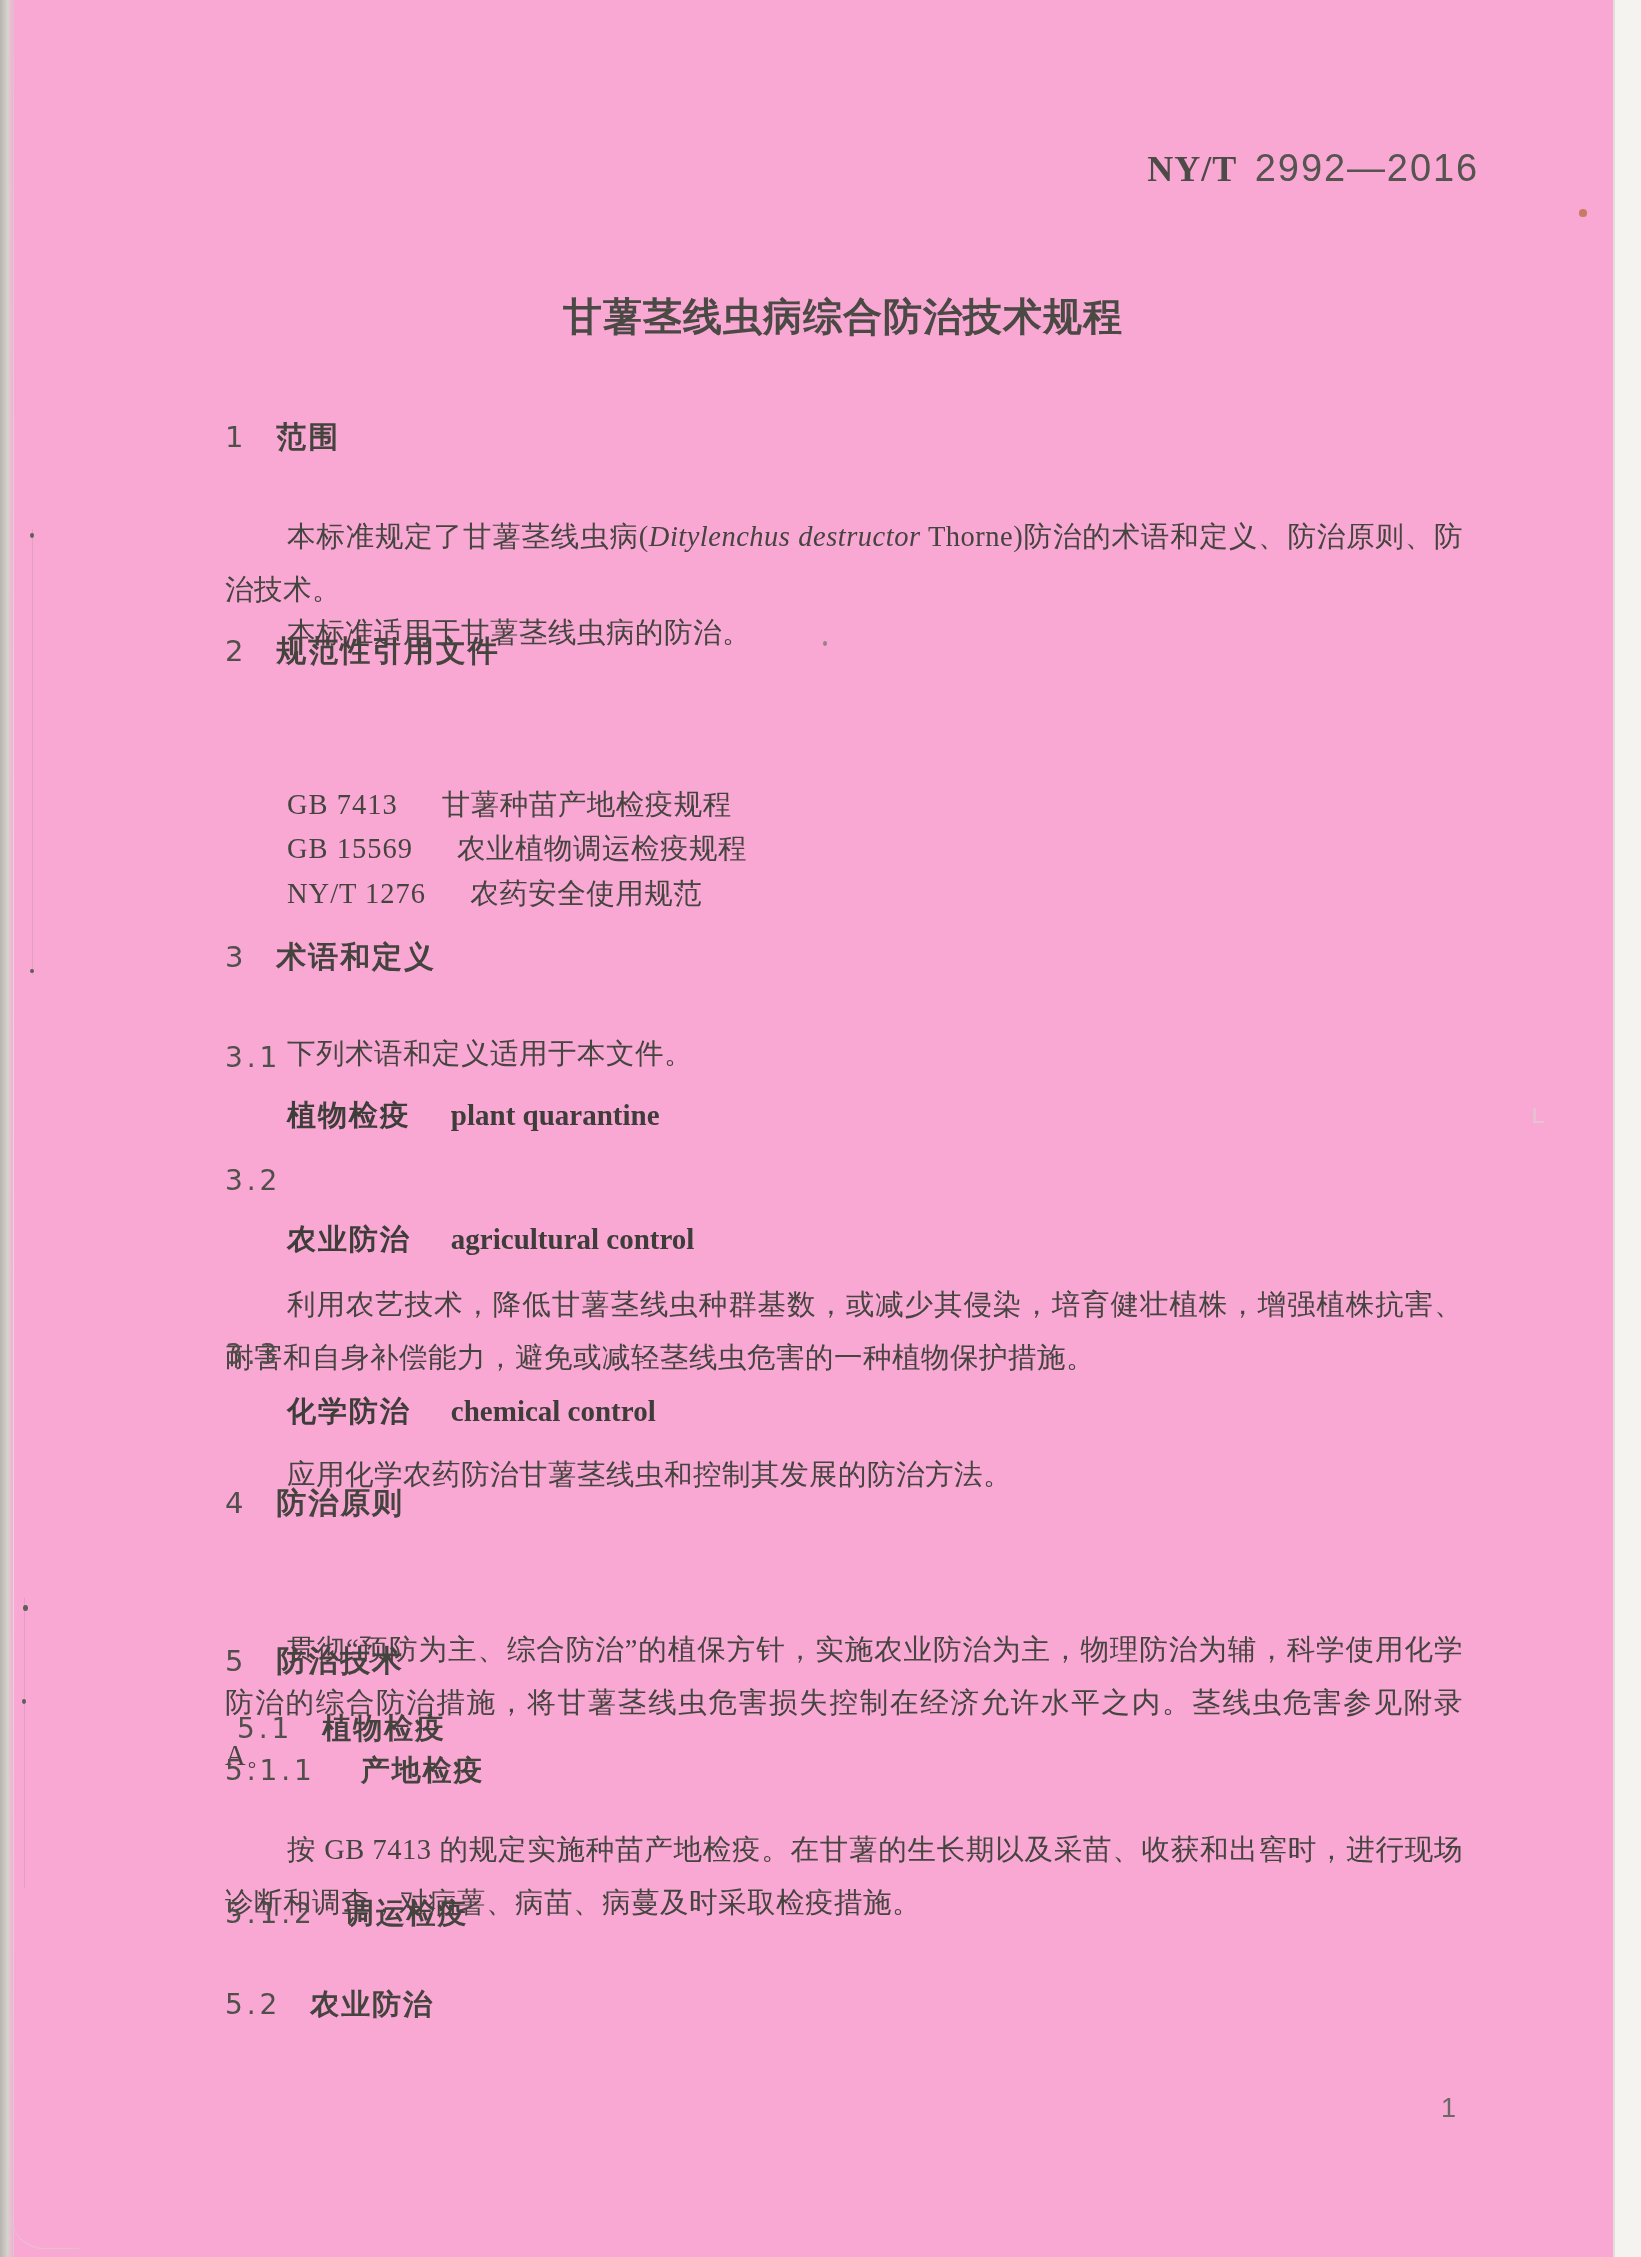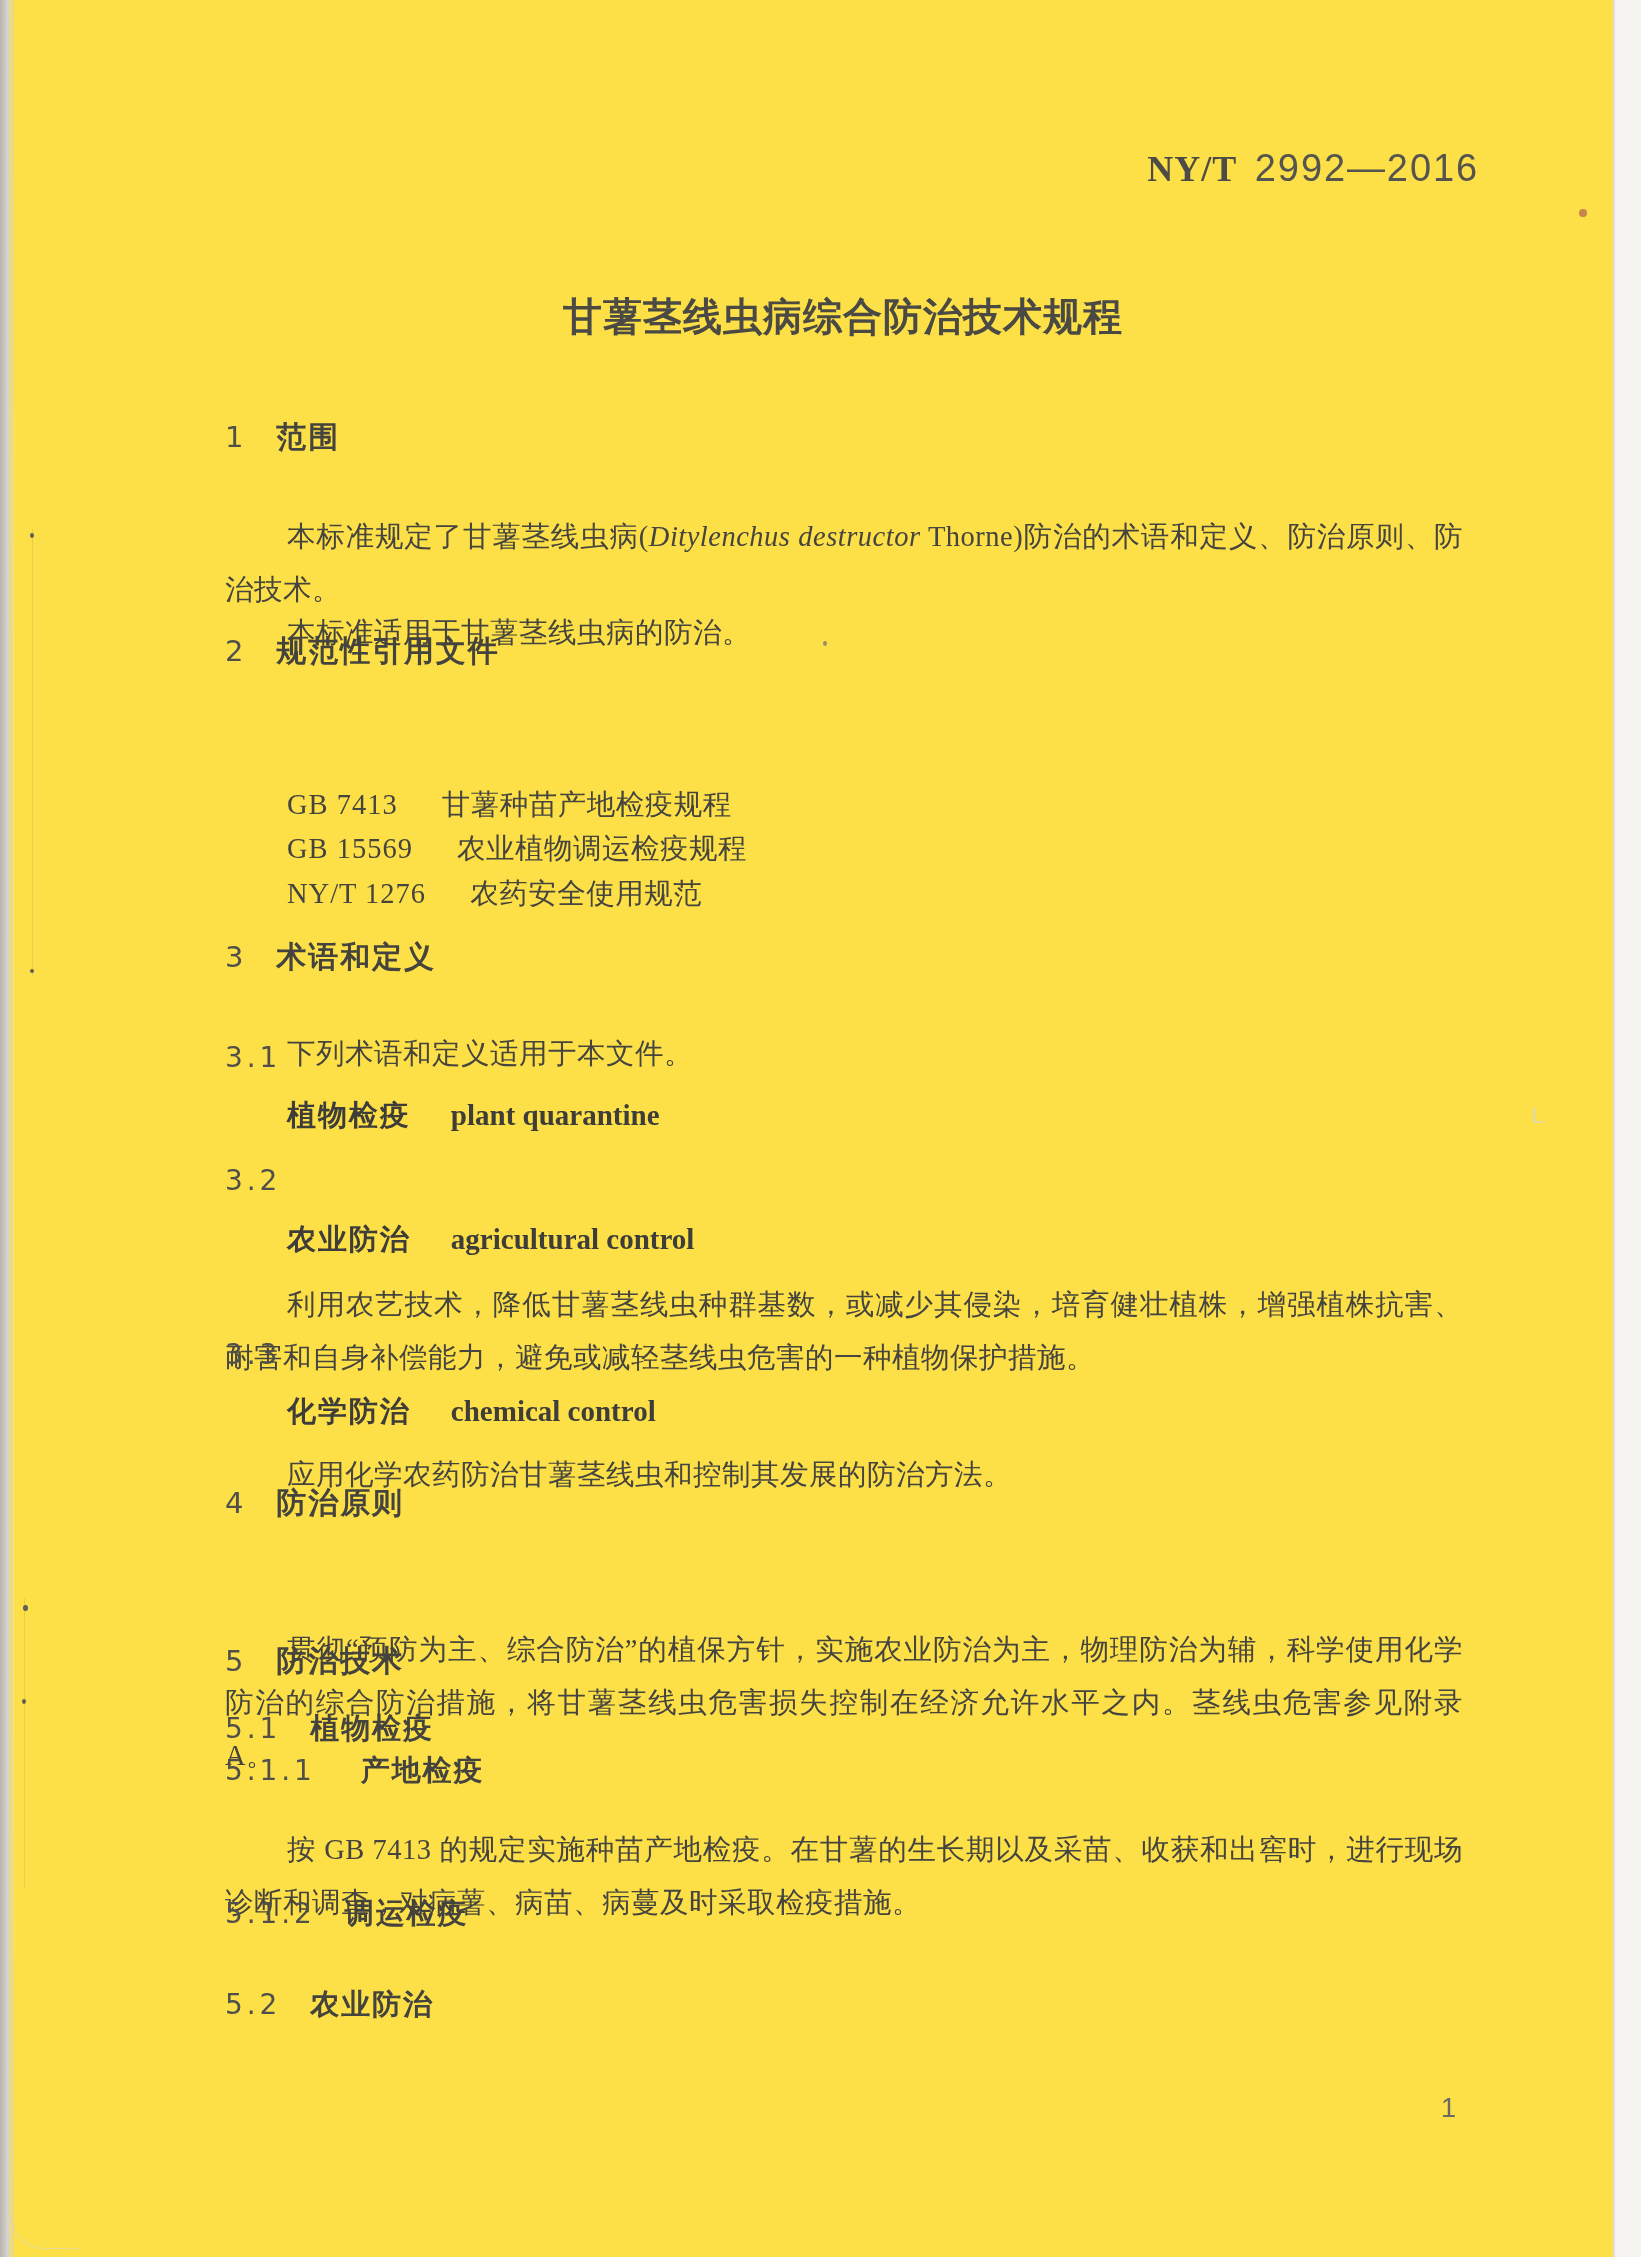--- a/index.html
+++ b/index.html
@@ -1,19 +1,19 @@
 <!DOCTYPE html>
 <html><head>
 <meta charset="utf-8">
 <style>
   html,body{margin:0;padding:0;background:#e9e7e2;}
   .page{
     position:relative;
     width:1641px;height:2257px;
-    background:#fde047;
+    background:#f9a8d4;
     overflow:hidden;
     font-family:"Liberation Serif","DejaVu Serif",serif;
     color:#45443f;
   }
   
   .edge-left{position:absolute;left:0;top:0;width:13.5px;height:100%;
     background:linear-gradient(to right,#b7b4af 0%,#d6d3ce 55%,rgba(252,251,249,0) 100%);}
   .edge-left-line{position:absolute;left:12.6px;top:0;width:1.9px;height:100%;
     background:linear-gradient(to bottom,#cfccc7,#e4e1dc 30%,#e8e5e0 70%,#d2cfca);opacity:.7;}
   .edge-right{position:absolute;right:0;top:0;width:27px;height:100%;background:#f5f3ef;}
@@ -141,21 +141,21 @@
   <div class="abs h" style="top:1483px;">
     <span class="num">4</span>
     <span class="txt">防治原则</span>
   </div>
   <p class="abs para" style="top:1594px;font-family:Liberation Serif, serif;">贯彻“预防为主、综合防治”的植保方针，实施农业防治为主，物理防治为辅，科学使用化学防治的综合防治措施，将甘薯茎线虫危害损失控制在经济允许水平之内。茎线虫危害参见附录 A。</p>
 
   <div class="abs h" style="top:1641px;">
     <span class="num">5</span>
     <span class="txt">防治技术</span>
   </div>
-  <div class="abs h" style="top:1709px;">
+  <div class="abs h" style="top:1709px;margin-left:12px;">
     <span class="num" style="font-size:28px;">5.1</span>
     <span class="txt" style="font-size:29px;">植物检疫</span>
   </div>
   <div class="abs h" style="top:1751px;gap:16px;">
     <span class="num" style="font-size:28px;">5.1.1</span>
     <span class="txt" style="font-size:29px;">产地检疫</span>
   </div>
   <p class="abs para" style="top:1794px;">按 GB 7413 的规定实施种苗产地检疫。在甘薯的生长期以及采苗、收获和出窖时，进行现场诊断和调查，对病薯、病苗、病蔓及时采取检疫措施。</p>
   <div class="abs h" style="top:1894px;">
     <span class="num" style="font-size:28px;">5.1.2</span>

